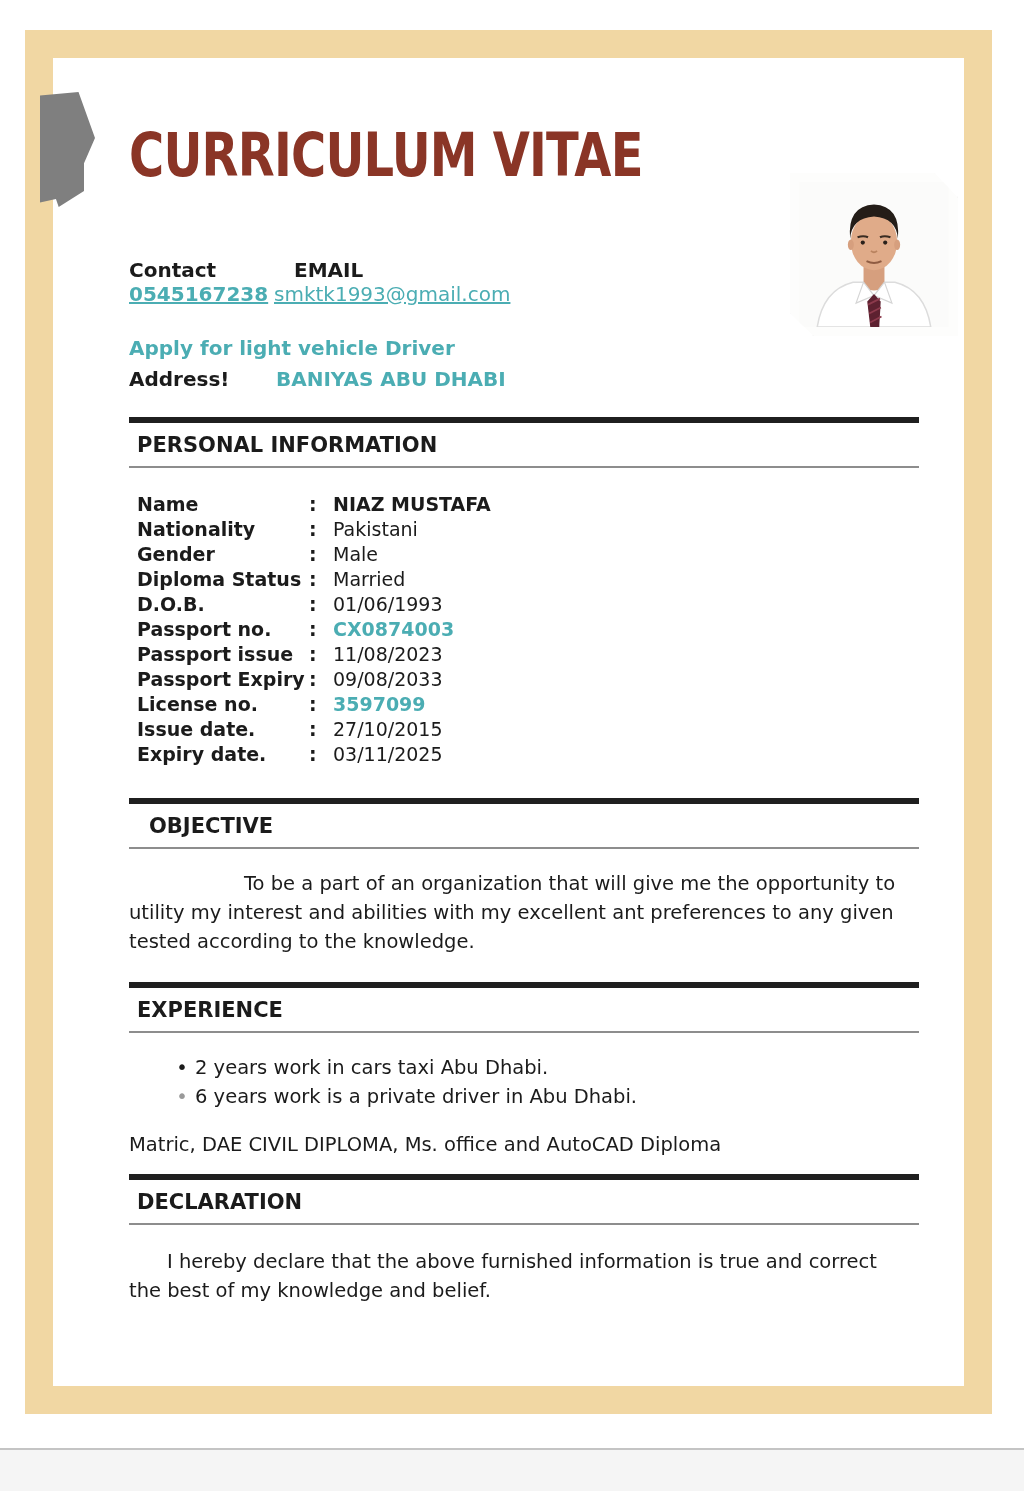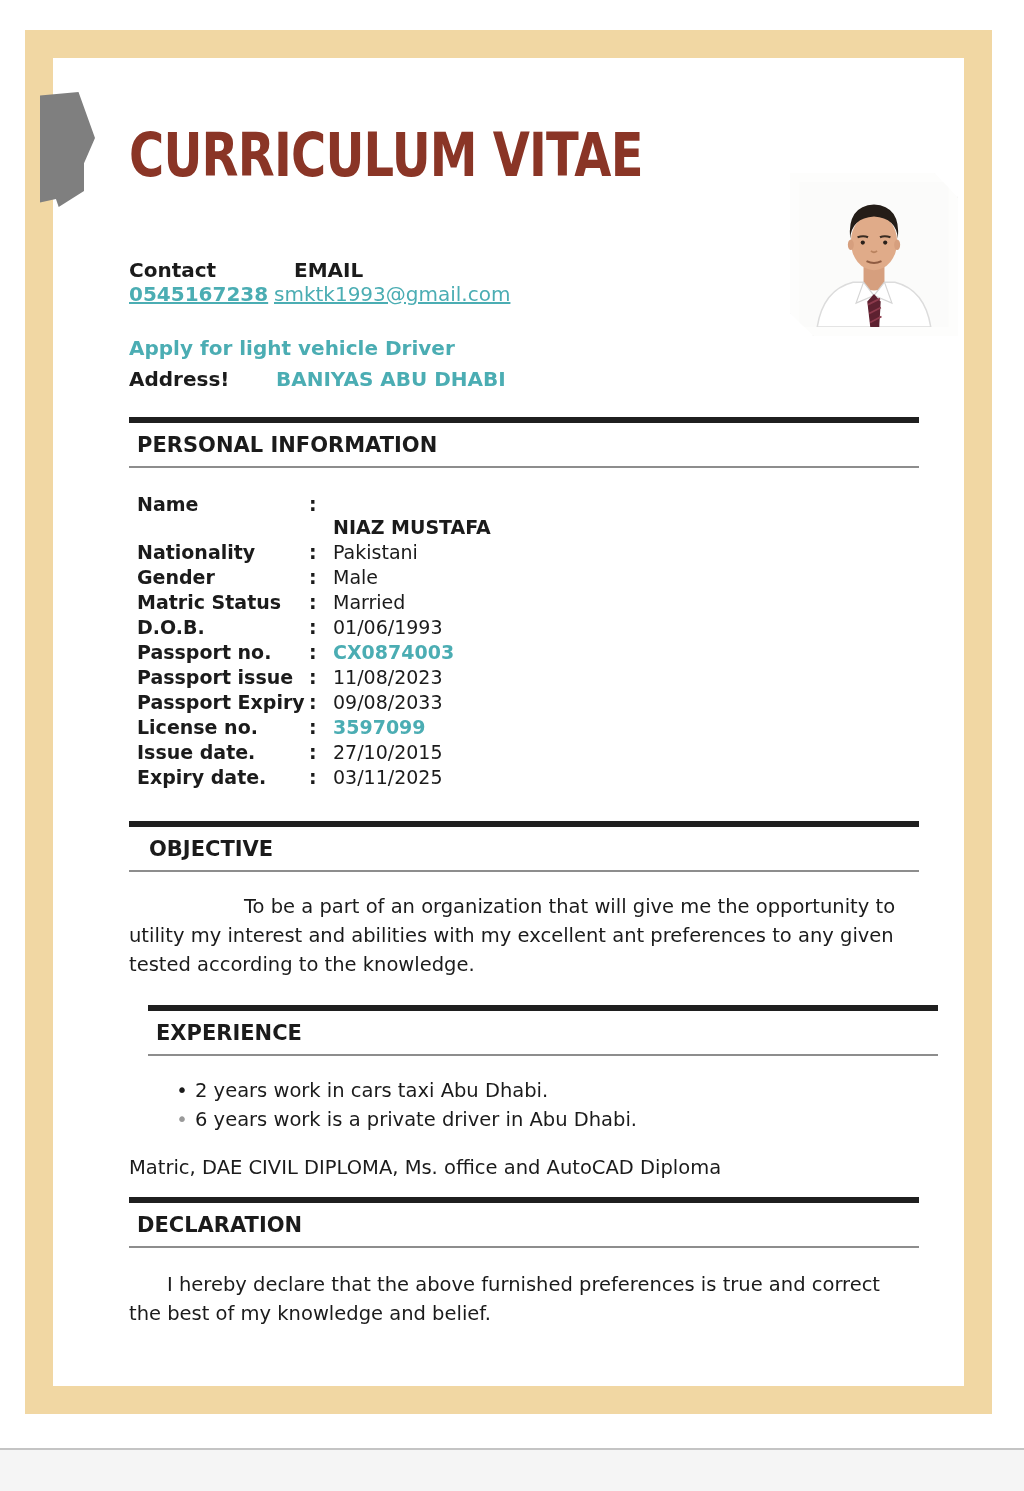--- a/index.html
+++ b/index.html
@@ -39,31 +39,31 @@
 
   
   .section { width: 790px; }
   .sec-bar { height: 6px; background: #1f1f1f; }
   .sec-title { font-size: 21px; font-weight: bold; padding: 10px 0 9px 8px; }
   .sec-title.indent { padding-left: 20px; }
   .sec-thin { border-bottom: 2px solid #8d8d8d; }
 
   .mt-pers { margin-top: 26px; }
   .mt-obj  { margin-top: 31px; }
-  .mt-exp  { margin-top: 26px; margin-left: 19px; }
+  .mt-exp  { margin-top: 26px; }
   .mt-edu  { margin-top: 30px; }
   .mt-dec  { margin-top: 18px; }
 
   
   .fields { margin: 24px 0 0 8px; font-size: 19px; }
   .frow { display: flex; line-height: 25px; }
   .flabel { width: 172px; font-weight: bold; }
   .fcolon { width: 24px; font-weight: bold; }
   .fvalue { }
-  .fvalue.bold { font-weight: bold; margin-top: 23px; }
+  .fvalue.bold { font-weight: bold; }
   .fvalue.teal { color: #4badb3; font-weight: bold; text-align: right; }
 
   .para { font-size: 19.5px; line-height: 29px; width: 775px; margin-top: 20px; }
   .para.obj { text-indent: 115px; }
   .para.dec { text-indent: 38px; width: 770px; margin-top: 22px; }
 
   .bullets { margin-top: 20px; font-size: 19.5px; line-height: 29px; }
   .bullet-row { display: flex; }
   .bullet-dot { width: 26px; text-align: center; margin-left: 40px; }
   .bullet-dot.dim { color: #9a9a9a; }
@@ -138,21 +138,21 @@
         <span class="flabel">Nationality</span>
         <span class="fcolon">:</span>
         <span class="fvalue">Pakistani</span>
       </div>
       <div class="frow">
         <span class="flabel">Gender</span>
         <span class="fcolon">:</span>
         <span class="fvalue">Male</span>
       </div>
       <div class="frow">
-        <span class="flabel">Matric Status</span>
+        <span class="flabel">Diploma Status</span>
         <span class="fcolon">:</span>
         <span class="fvalue">Married</span>
       </div>
       <div class="frow">
         <span class="flabel">D.O.B.</span>
         <span class="fcolon">:</span>
         <span class="fvalue">01/06/1993</span>
       </div>
       <div class="frow">
         <span class="flabel">Passport no.</span>
@@ -209,18 +209,18 @@
       </div>
     </div>
 
     <div class="edu-text">Matric, DAE CIVIL DIPLOMA, Ms. office and AutoCAD Diploma</div>
 
     <div class="section mt-dec">
       <div class="sec-bar"></div>
       <div class="sec-title">DECLARATION</div>
       <div class="sec-thin"></div>
     </div>
-    <p class="para dec">I hereby declare that the above furnished preferences is true and correct the best of my knowledge and belief.</p>
+    <p class="para dec">I hereby declare that the above furnished information is true and correct the best of my knowledge and belief.</p>
 
   </div>
 </div>
 
 <div class="viewer-footer"></div>
 
 </body></html>

